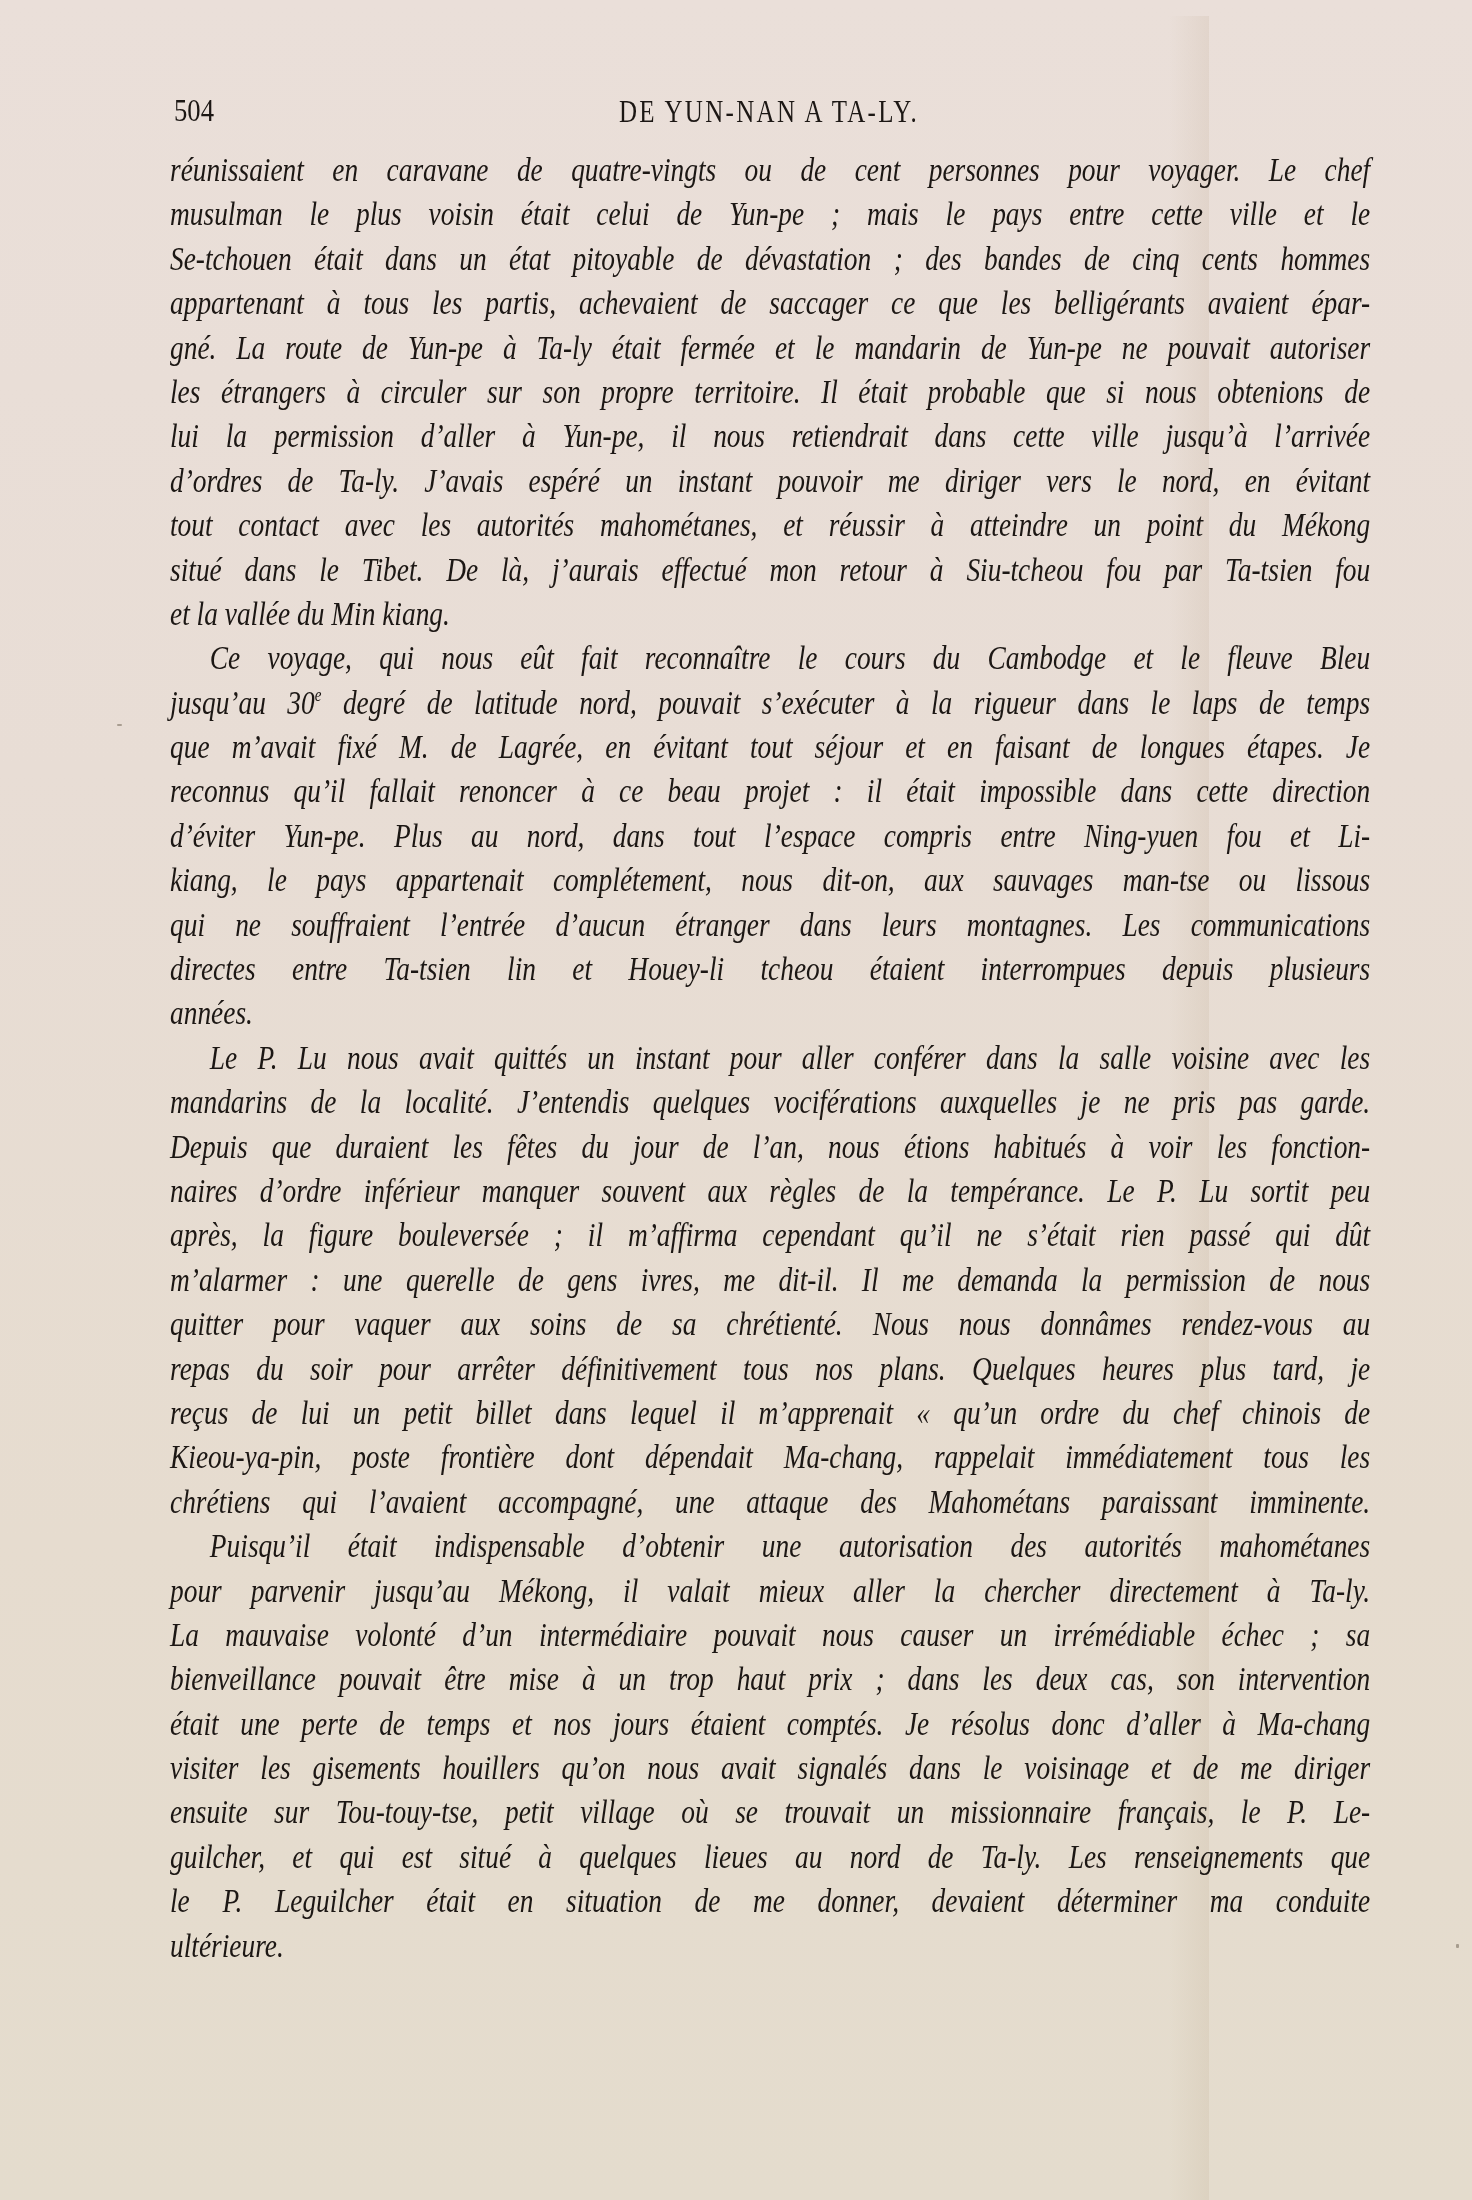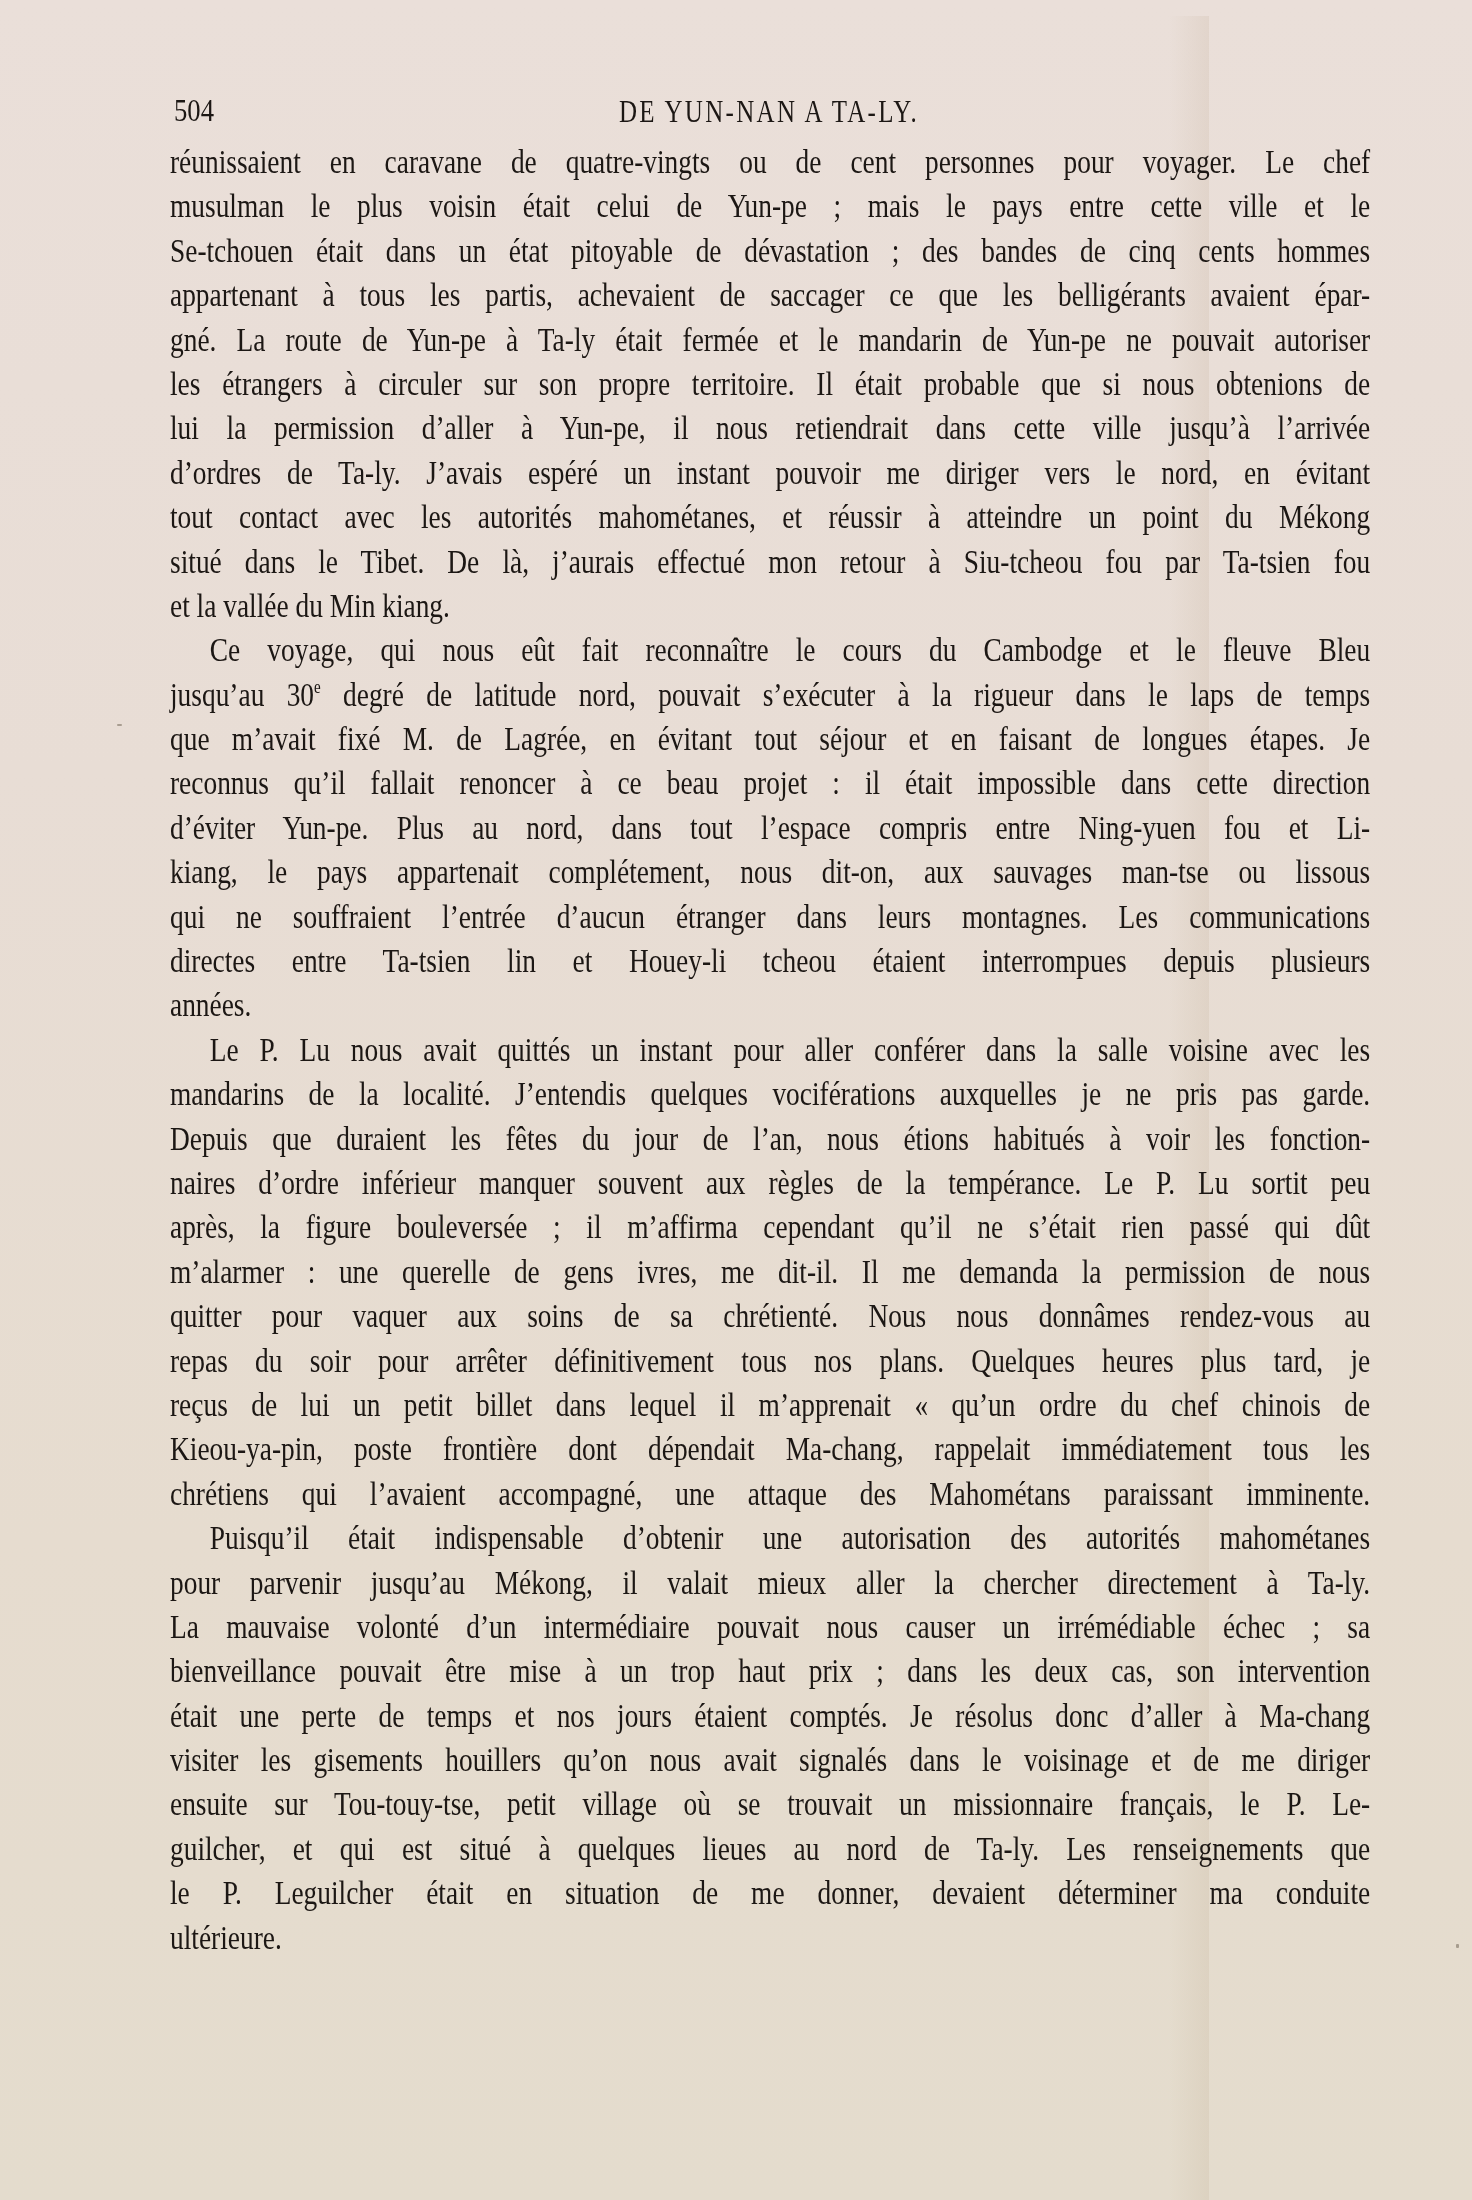--- a/index.html
+++ b/index.html
@@ -52,23 +52,24 @@
     top: 0;
     text-align: center;
     font-size: 32px;
     line-height: 34px;
     letter-spacing: 3px;
     transform: scaleX(0.78);
     transform-origin: center center;
   }
   .body-text {
     position: absolute;
-    top: 124px;
+    top: 132px;
     left: 170px;
     width: 1200px;
+    font-style: italic;
   }
   .line {
     display: block;
     height: 44.4px;
     line-height: 44.4px;
     font-size: 33px;
     white-space: nowrap;
     width: 1446px;          
     transform: scaleX(0.83);
     transform-origin: left center;

